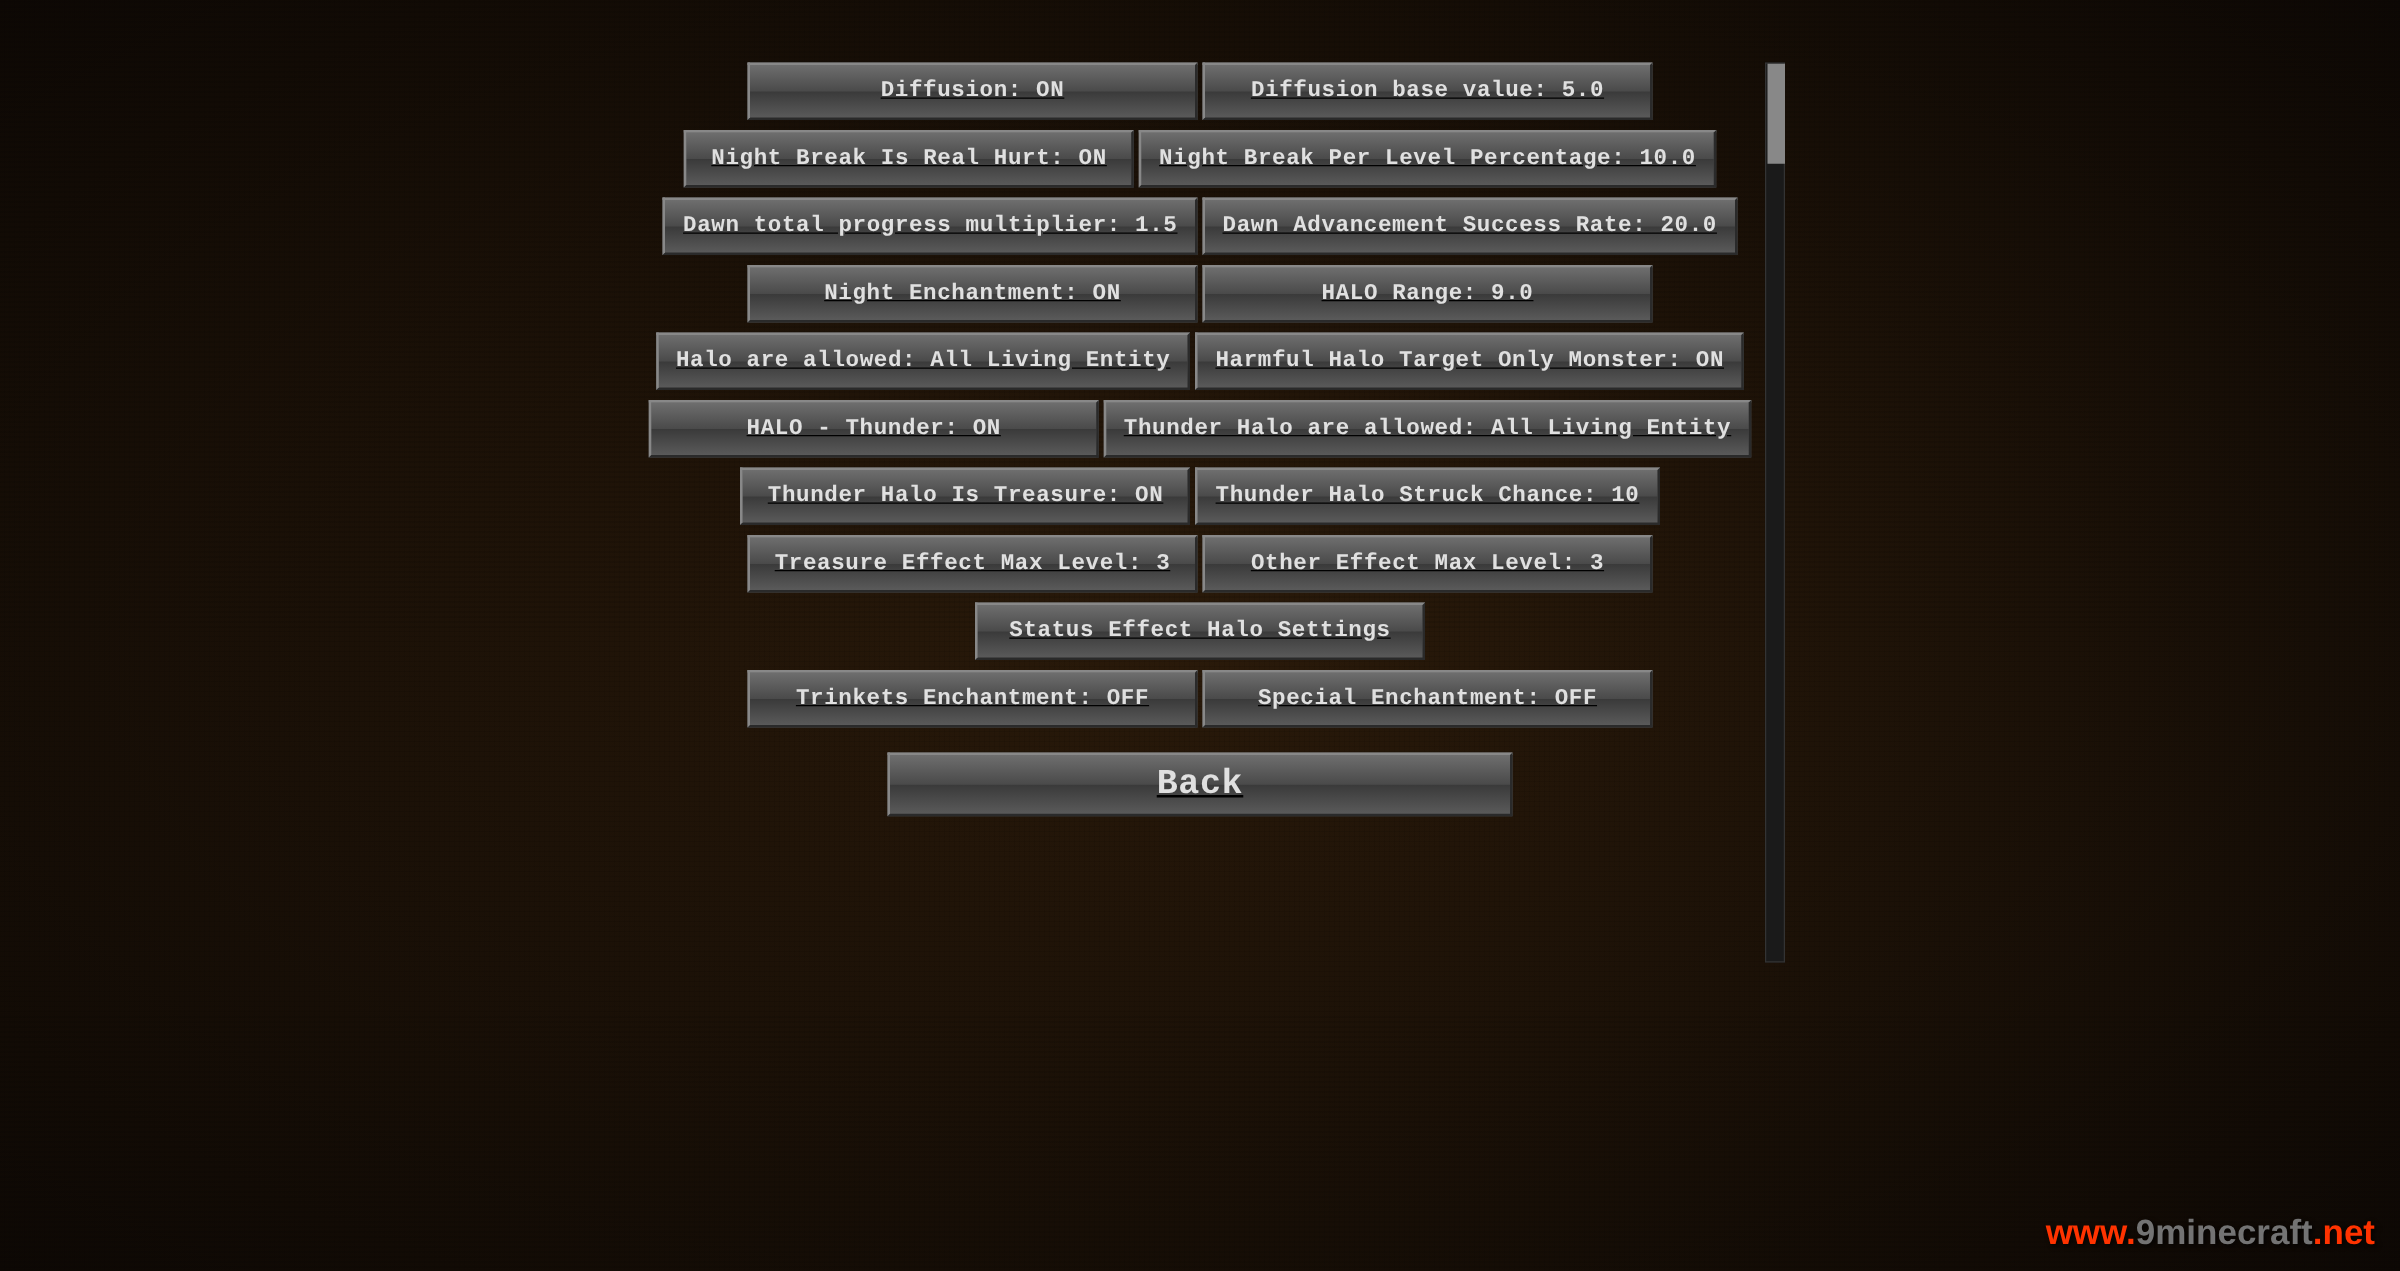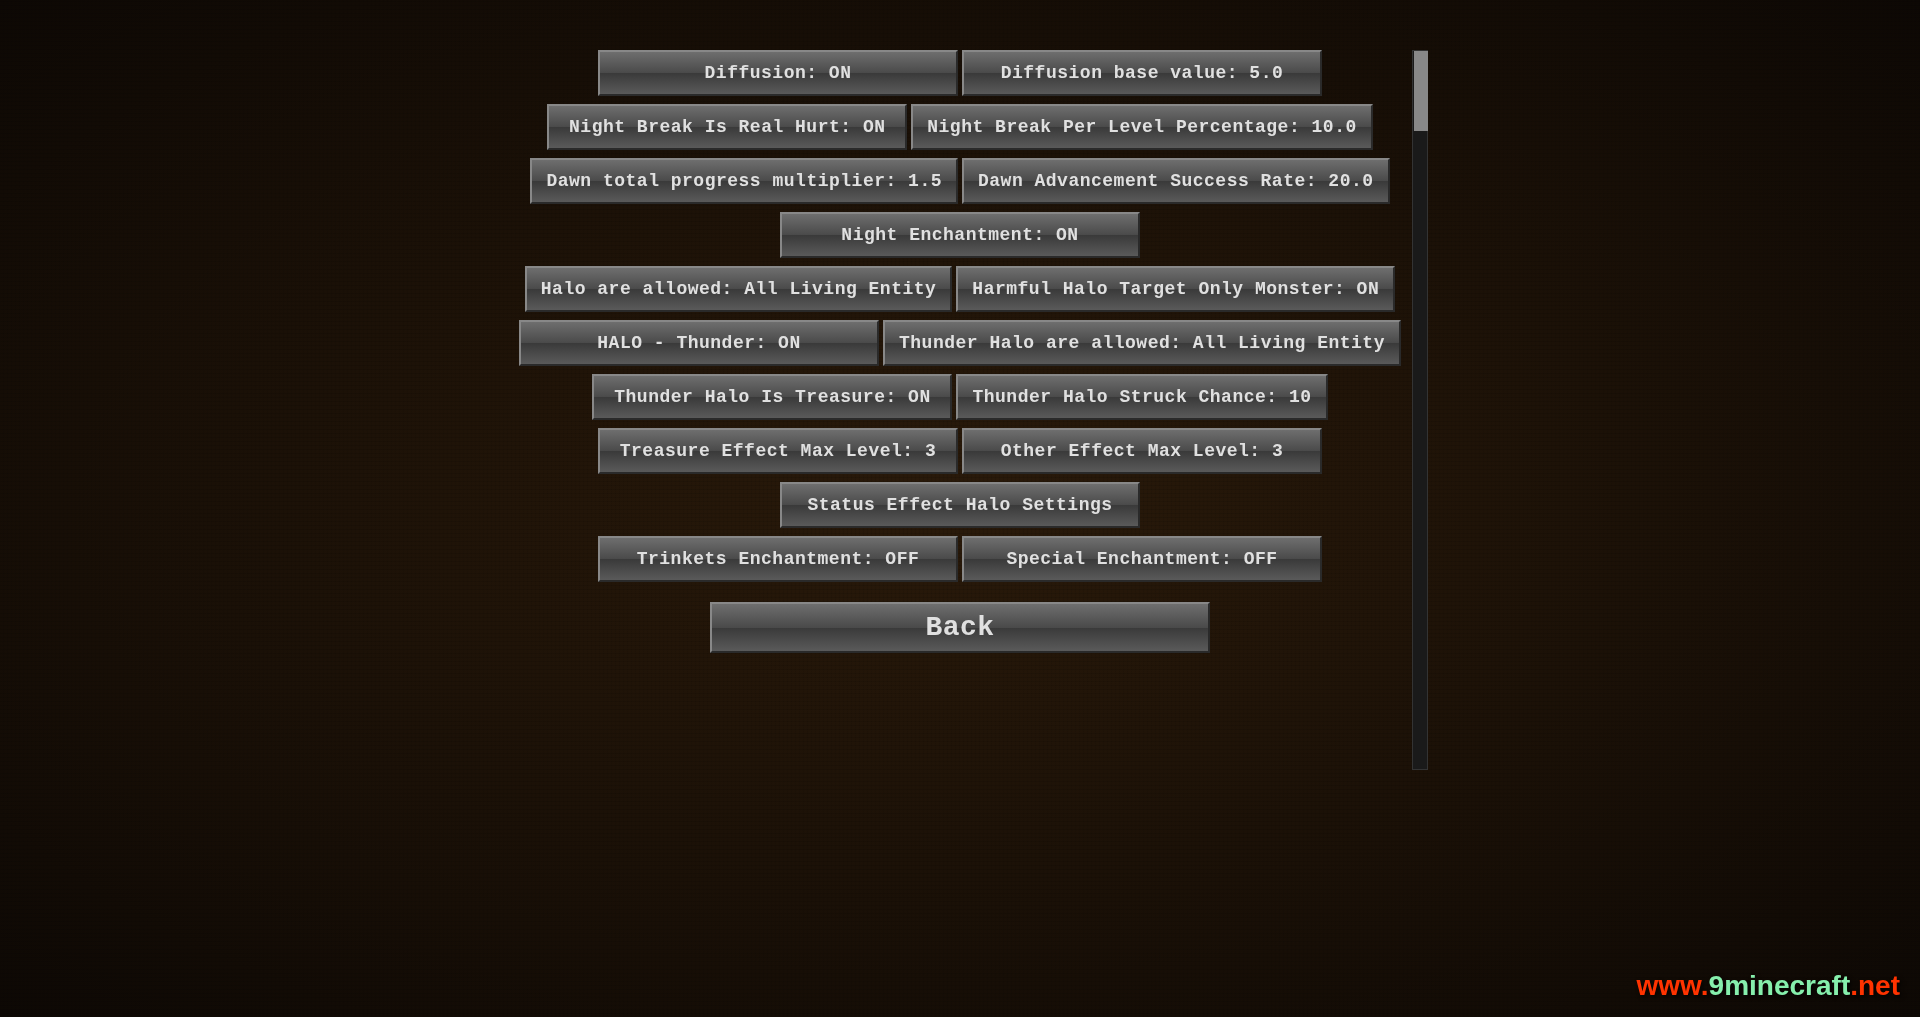--- a/index.html
+++ b/index.html
@@ -52,20 +52,21 @@
       flex-direction: column;
       gap: 8px;
       align-items: center;
     }
 
     .row {
       display: flex;
       gap: 4px;
       width: 100%;
       justify-content: center;
+      text-decoration: underline;
     }
 
     .btn {
       background-color: #5a5a5a;
       background-image: linear-gradient(to bottom, #6e6e6e 0%, #4a4a4a 50%, #3a3a3a 51%, #5a5a5a 100%);
       border: 2px solid #2a2a2a;
       border-top-color: #888;
       border-left-color: #888;
       color: #e0e0e0;
       font-family: 'Courier New', monospace;
@@ -149,20 +150,21 @@
   </div>
 
 
   <div class="row">
     <button class="btn btn-wide">Dawn total progress multiplier: 1.5</button>
     <button class="btn btn-wide">Dawn Advancement Success Rate: 20.0</button>
   </div>
 
   <div class="row">
     <button class="btn btn-wide">Night Enchantment: ON</button>
+    <button class="btn btn-wide">HALO Range: 9.0</button>
   </div>
 
   <div class="row">
     <button class="btn btn-wide">Halo are allowed: All Living Entity</button>
     <button class="btn btn-wide">Harmful Halo Target Only Monster: ON</button>
   </div>
 
   <div class="row">
     <button class="btn btn-wide">HALO - Thunder: ON</button>
     <button class="btn btn-wide">Thunder Halo are allowed: All Living Entity</button>
@@ -190,14 +192,14 @@
   <div class="row" style="margin-top: 12px;">
     <button class="btn btn-back">Back</button>
   </div>
 </div>
 
 <div class="scrollbar-track">
   <div class="scrollbar-thumb"></div>
 </div>
 
 <div class="watermark">
-  <span>www.<span style="color:#86efac">9minecraft</span>.net</span>
+  <span>www.<span style="color:#737373">9minecraft</span>.net</span>
 </div>
 
 </body></html>

